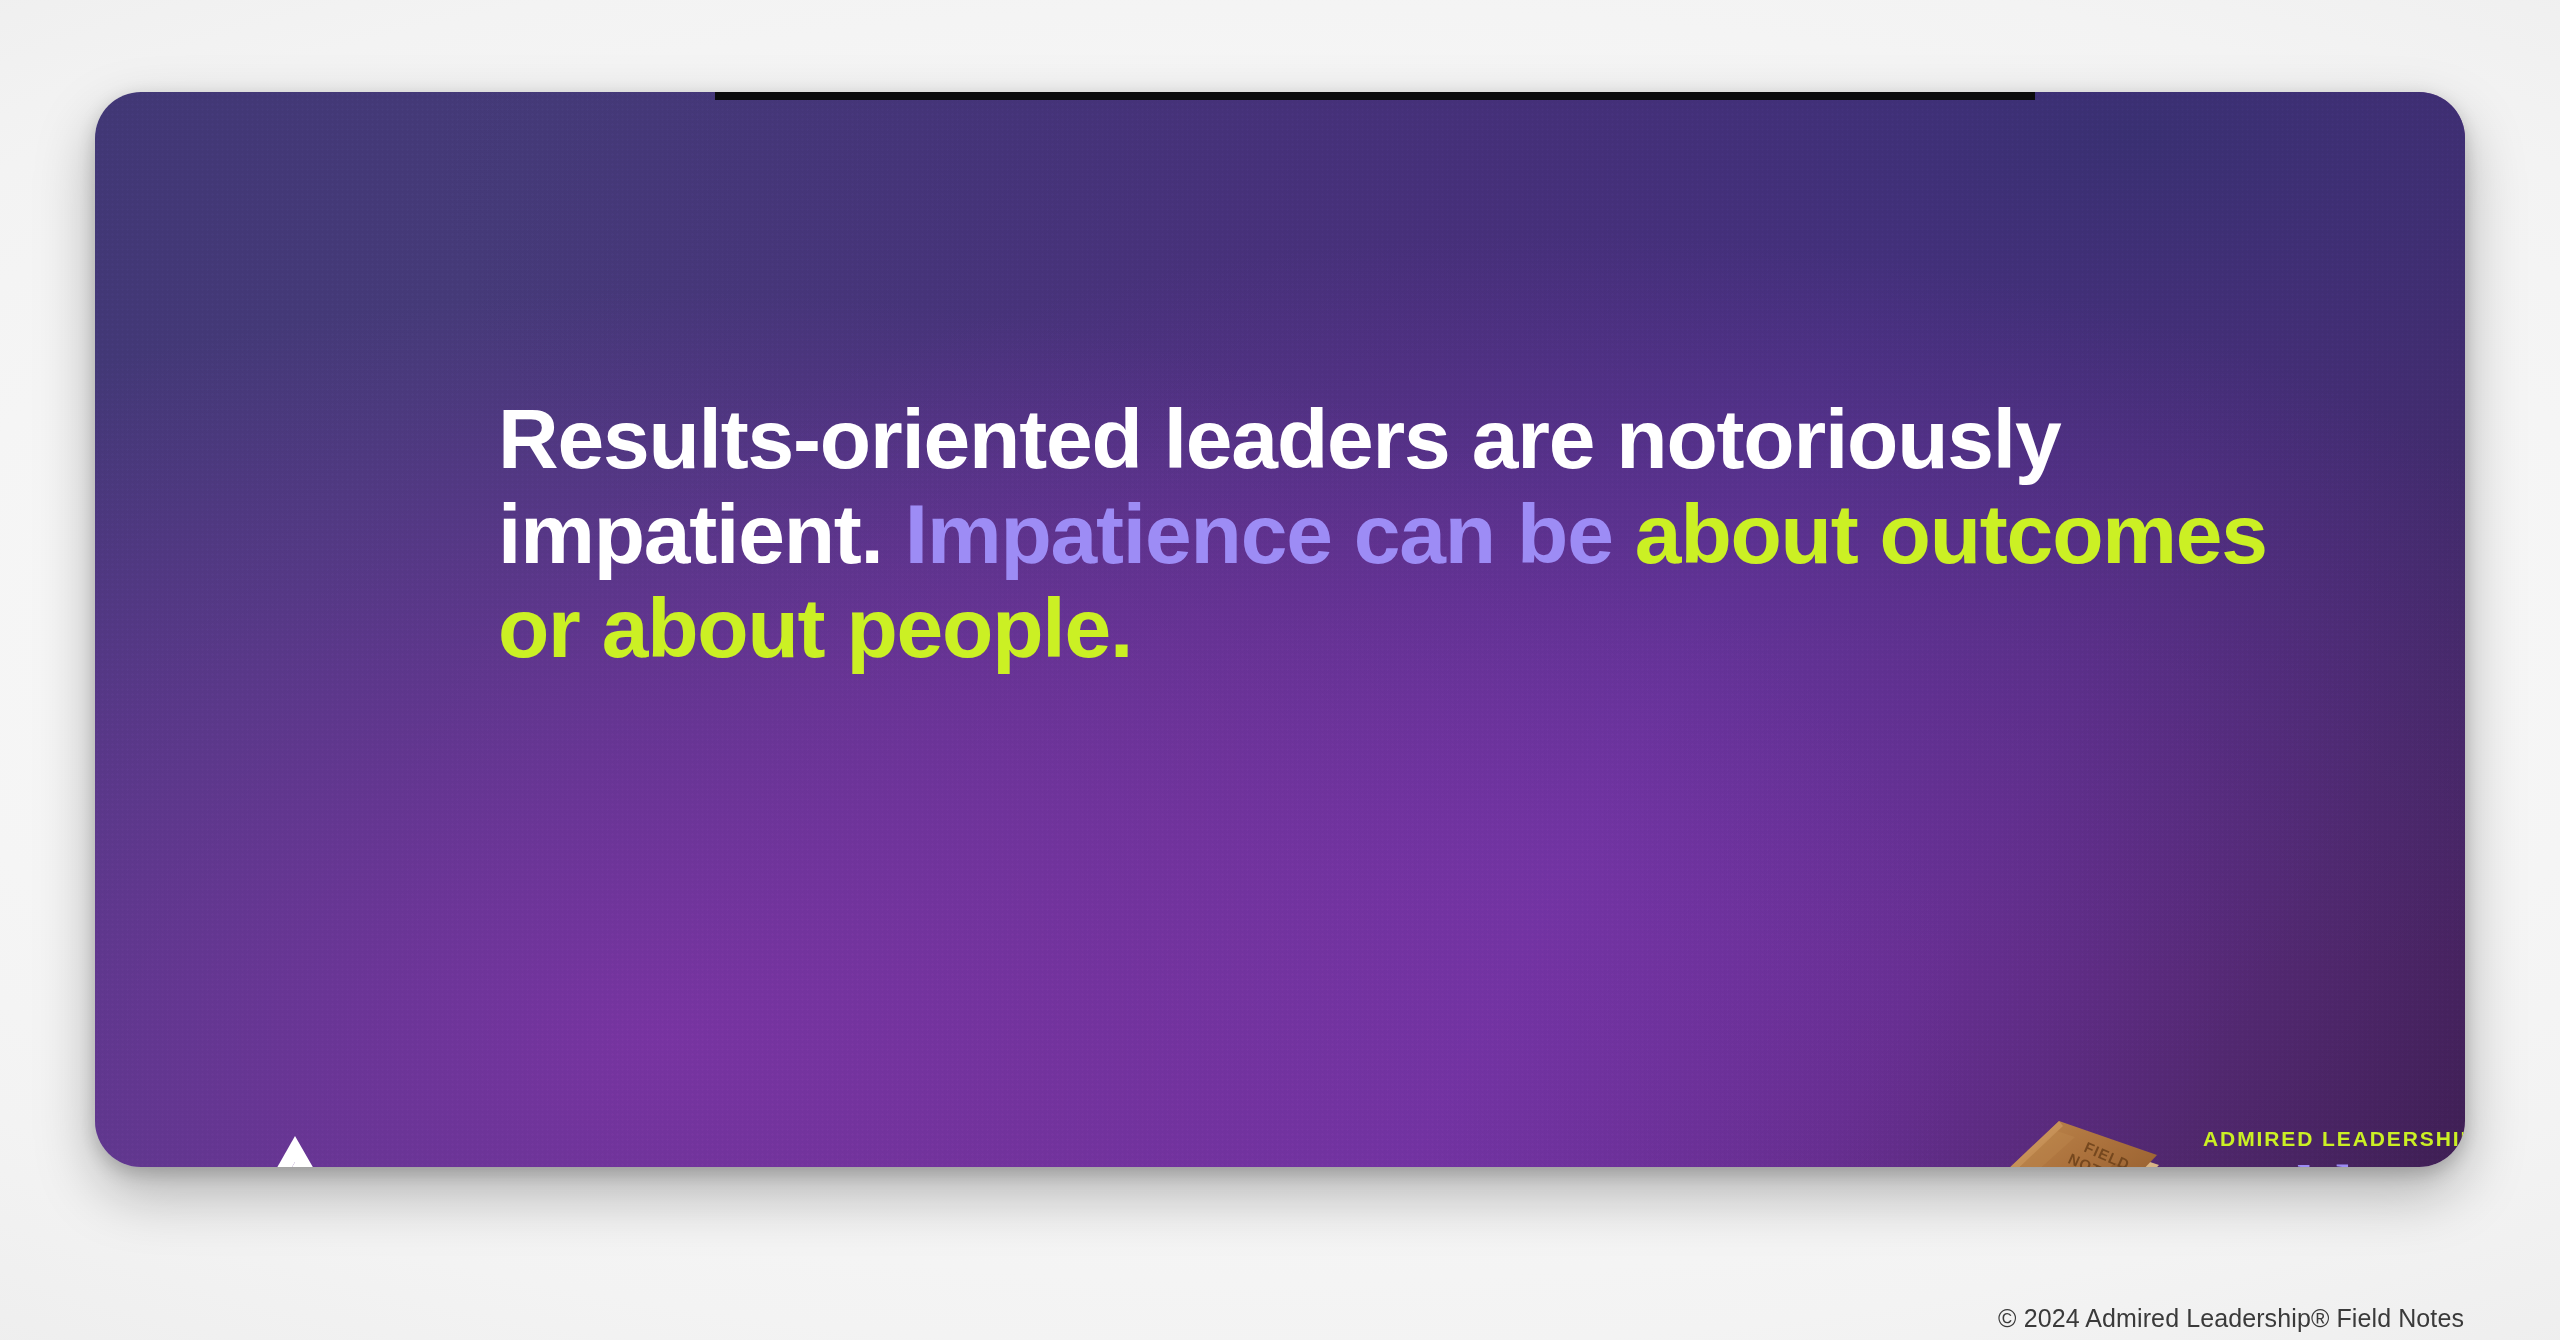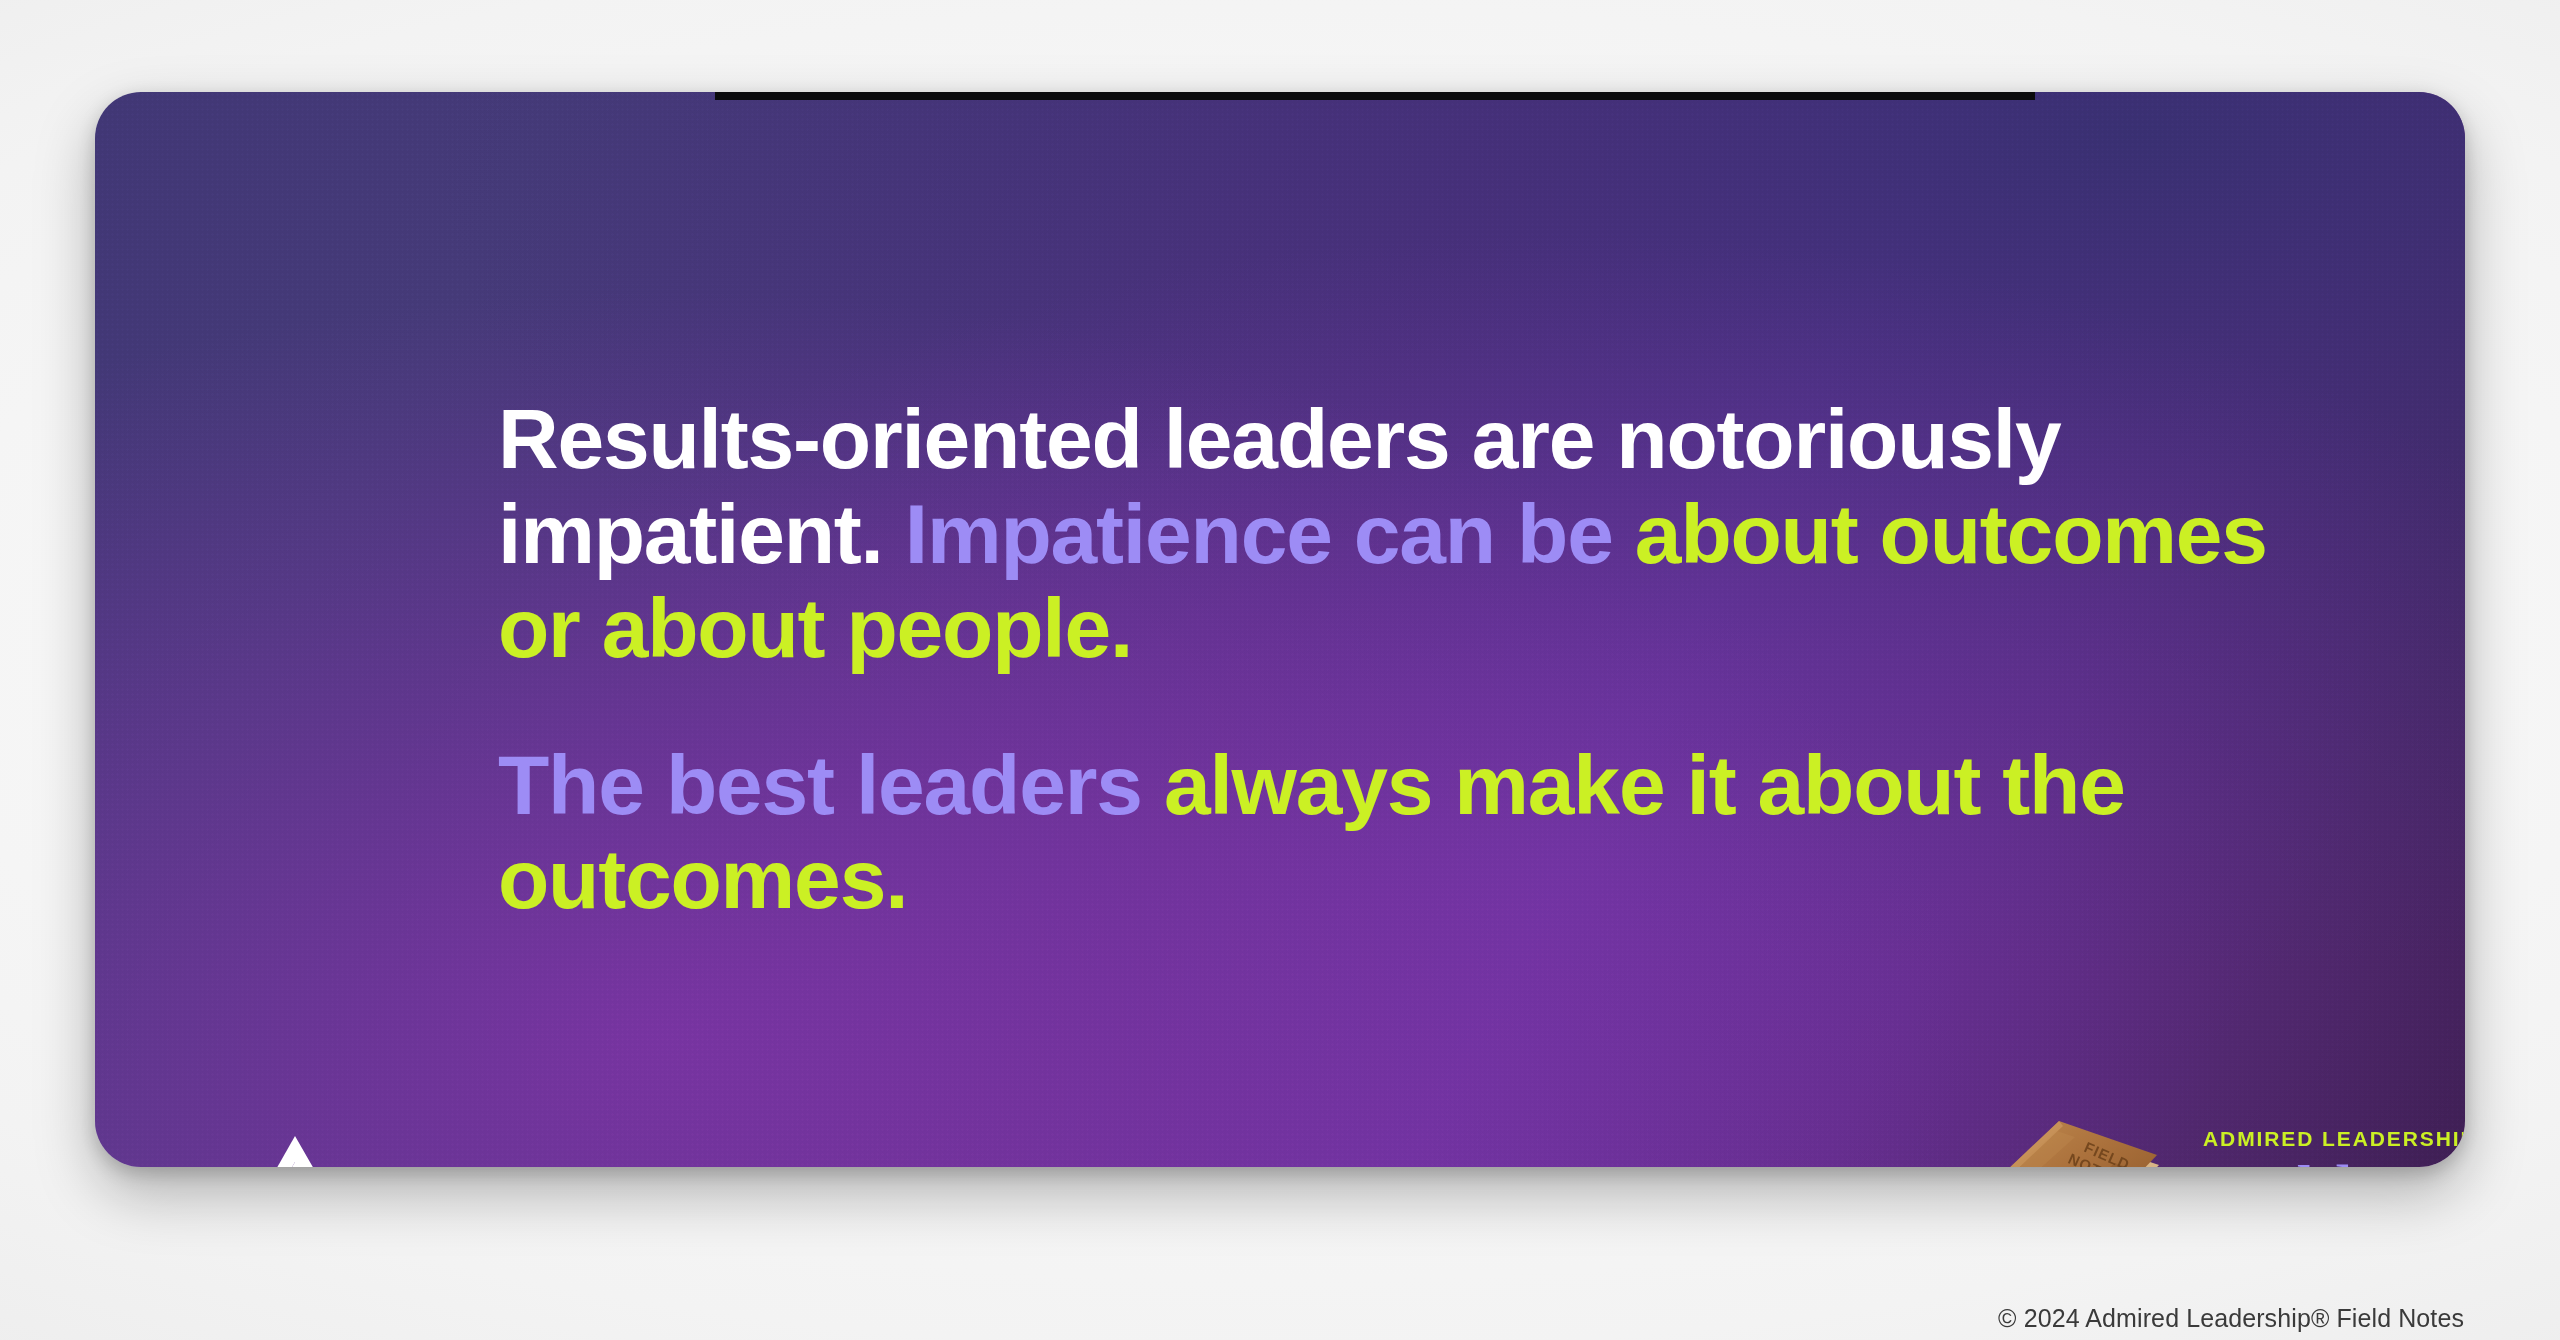--- a/index.html
+++ b/index.html
@@ -163,23 +163,20 @@
     <div class="card-bg"></div>
     <div class="card-tex"></div>
     <div class="card-topbar"></div>
 
     <div class="quote">
 
       <p class="para">
         <span class="w">Results-oriented leaders are notoriously impatient. </span><span class="pv">Impatience can be </span><span class="lm">about outcomes or about people.</span>
       </p>
 
-      <p class="para">
-        <span class="pv">The best leaders </span><span class="lm">always make it about the outcomes.</span>
-      </p>
 
     </div>
 
     <div class="al-mark">
       <svg viewBox="0 0 100 90" width="100" height="90" aria-hidden="true">
 
         <path d="M50 4 L96 84 L72 84 L50 46 L34 74 L24 74 L50 30 L50 4 Z" fill="#ffffff"></path>
         <path d="M50 4 L50 30 L24 74 L13 74 L50 10 Z" fill="#ffffff"></path>
         <path d="M50 4 L4 84 L26 84 L50 42 Z" fill="#ffffff" opacity="0"></path>
 

